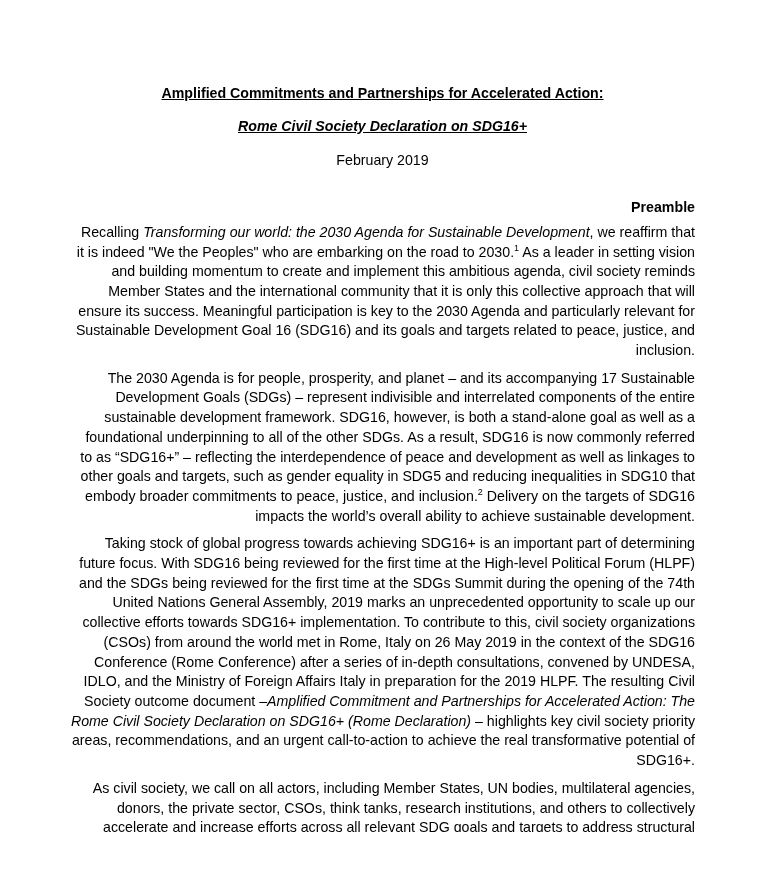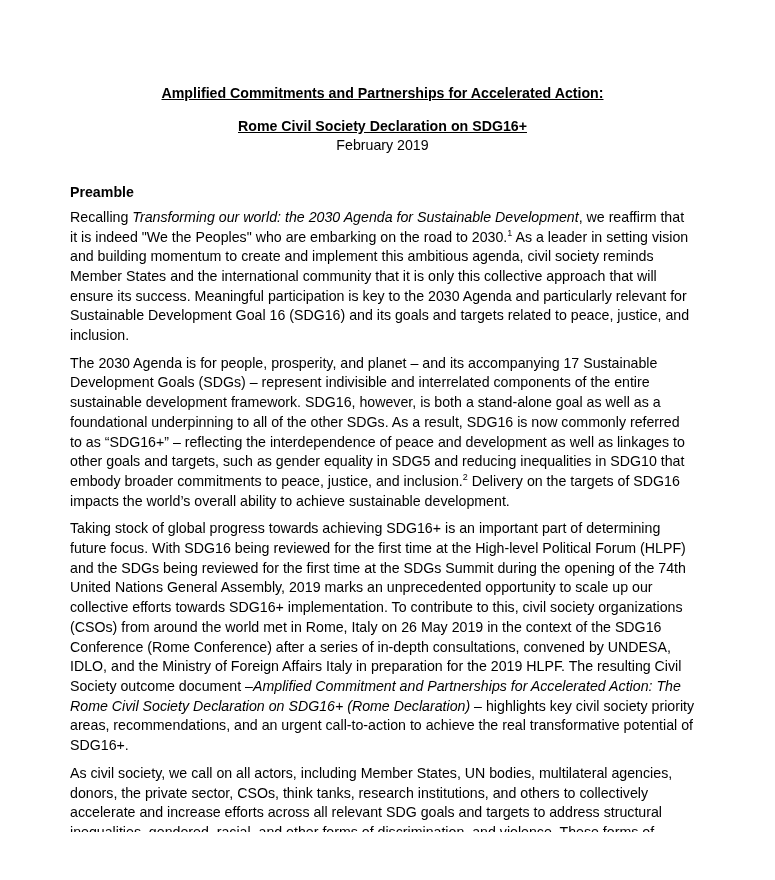--- a/index.html
+++ b/index.html
@@ -22,39 +22,41 @@
   }
   .title-line {
     text-align: center;
     font-weight: bold;
     text-decoration: underline;
     font-size: 14.2px;
     line-height: 19.7px;
     margin: 0 0 13px 0;
   }
   .title-line.second {
-    margin-bottom: 0;
+    margin-bottom: 15px;
+    font-style: italic;
   }
   .doc-date {
     text-align: center;
     font-size: 14.2px;
     line-height: 19.7px;
     margin: 0 0 27px 0;
   }
   .section-heading {
     font-size: 14.2px;
     font-weight: bold;
     line-height: 19.7px;
     margin: 0 0 5px 0;
+    text-align: right;
   }
   p.body-para {
     font-size: 14.2px;
     line-height: 19.7px;
     margin: 0 0 8px 0;
-    text-align: left;
+    text-align: right;
   }
   p.body-para em {
     font-style: italic;
   }
   p.body-para sup {
     font-size: 9px;
     line-height: 0;
     vertical-align: super;
   }
 </style>

